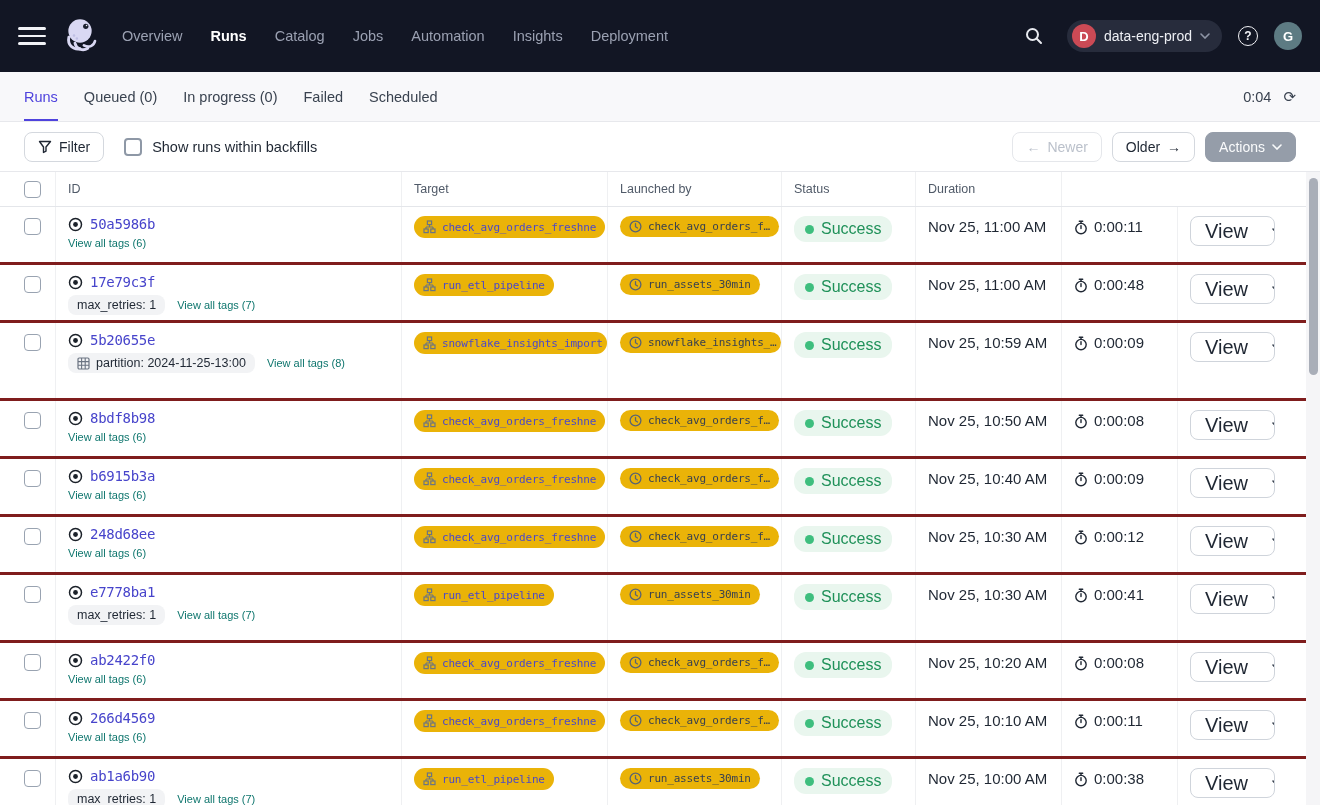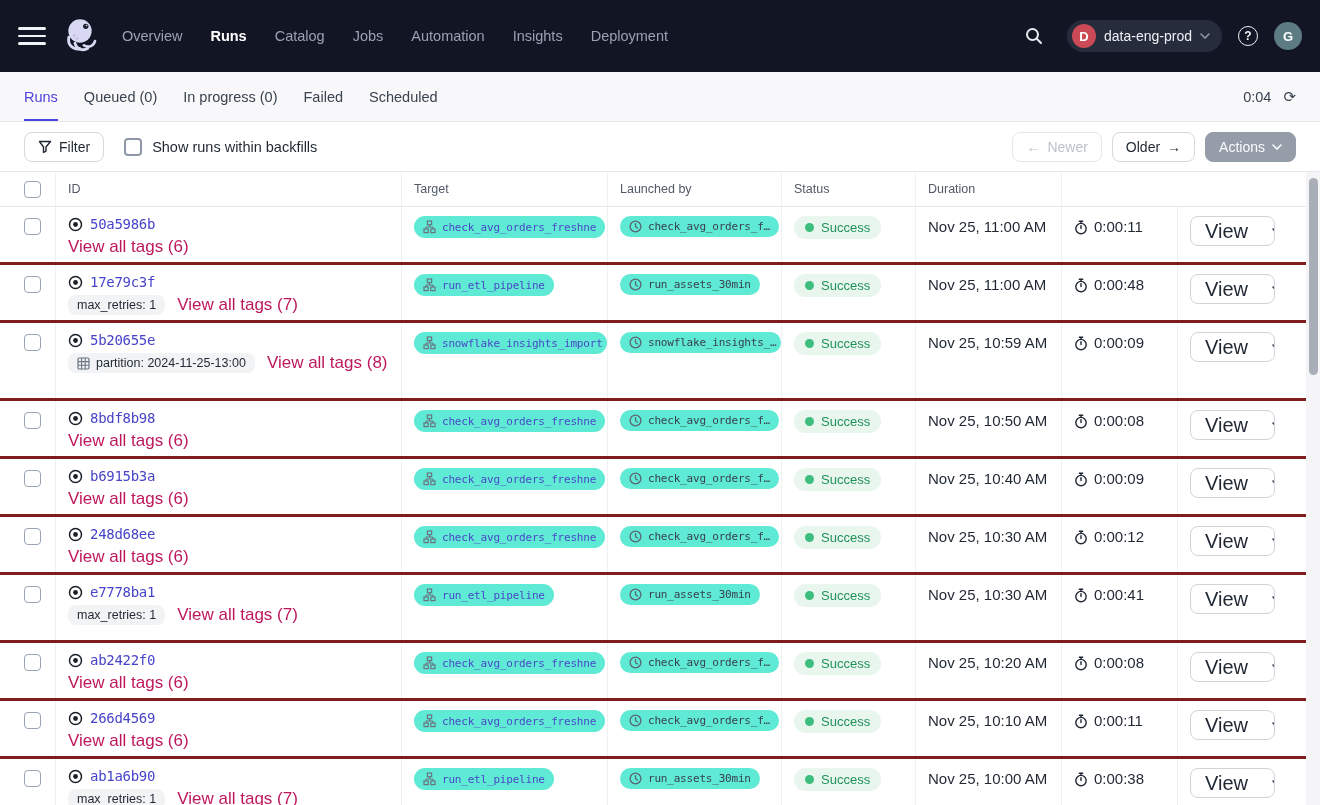--- a/index.html
+++ b/index.html
@@ -52,28 +52,28 @@
   .row:nth-child(3) { height:78px; }
   .row:nth-child(7) { height:68px; }
   .row .cell { padding-top:9px; }
   .row .cell.cb { align-items:flex-start; padding-top:11px; }
   .row-checkbox { width:17px; height:17px; border:1.5px solid #99A3B1; border-radius:4px; background:#fff; cursor:pointer; }
 
   .id-line { display:flex; align-items:center; gap:7px; }
   .id-link { font-family:"DejaVu Sans Mono", monospace; font-size:14px; color:#4744CB; text-decoration:none; letter-spacing:-0.3px; cursor:pointer; }
   .tags-line { display:flex; align-items:center; gap:12px; margin-top:5px; }
   .tag-pill { display:inline-flex; align-items:center; gap:6px; background:#F2F3F5; border-radius:8px; padding:3px 9px; font-size:12.5px; color:#1F2733; white-space:nowrap; }
-  .view-all { font-size:17px; color:#be185d; cursor:pointer; white-space:nowrap; }
-
-  .pill { display:inline-flex; align-items:center; gap:6px; background:#5eead4; border-radius:12px; padding:4px 9px; white-space:nowrap; max-width:100%; overflow:hidden; cursor:pointer; }
+  .view-all { font-size:11px; color:#0f766e; cursor:pointer; white-space:nowrap; }
+
+  .pill { display:inline-flex; align-items:center; gap:6px; background:#eab308; border-radius:12px; padding:4px 9px; white-space:nowrap; max-width:100%; overflow:hidden; cursor:pointer; }
   .pill .mono { font-family:"DejaVu Sans Mono", monospace; font-size:11px; letter-spacing:-0.2px; }
   .pill.target .mono { color:#4B49C8; }
   .pill.launched .mono { color:#39414F; }
 
-  .status-pill { display:inline-flex; align-items:center; gap:7px; background:#E9F6EE; border-radius:12px; padding:4px 11px; font-size:13px; color:#1F9159; font-weight:500; }
+  .status-pill { display:inline-flex; align-items:center; gap:7px; background:#E9F6EE; border-radius:12px; padding:4px 11px; font-size:16px; color:#1F9159; font-weight:500; }
   .status-dot { width:9px; height:9px; border-radius:50%; background:#3EBE7E; }
 
   .created { font-size:15px; color:#1F2733; padding-top:11px !important; }
   .duration { display:flex; align-items:flex-start; gap:6px; font-size:15px; color:#1F2733; padding-top:11px !important; }
   .duration svg { margin-top:2px; }
 
   .view-cell { display:flex; justify-content:flex-end; padding-right:32px !important; }
   .split-btn { display:inline-flex; border:1px solid #CFD4DB; border-radius:8px; overflow:hidden; background:#fff; height:30px; }
   .split-btn .main { padding:5px 14px; font-size:20px; color:#1F2733; cursor:pointer; display:flex; align-items:center; }
   .split-btn .sep { width:1px; background:#CFD4DB; }

